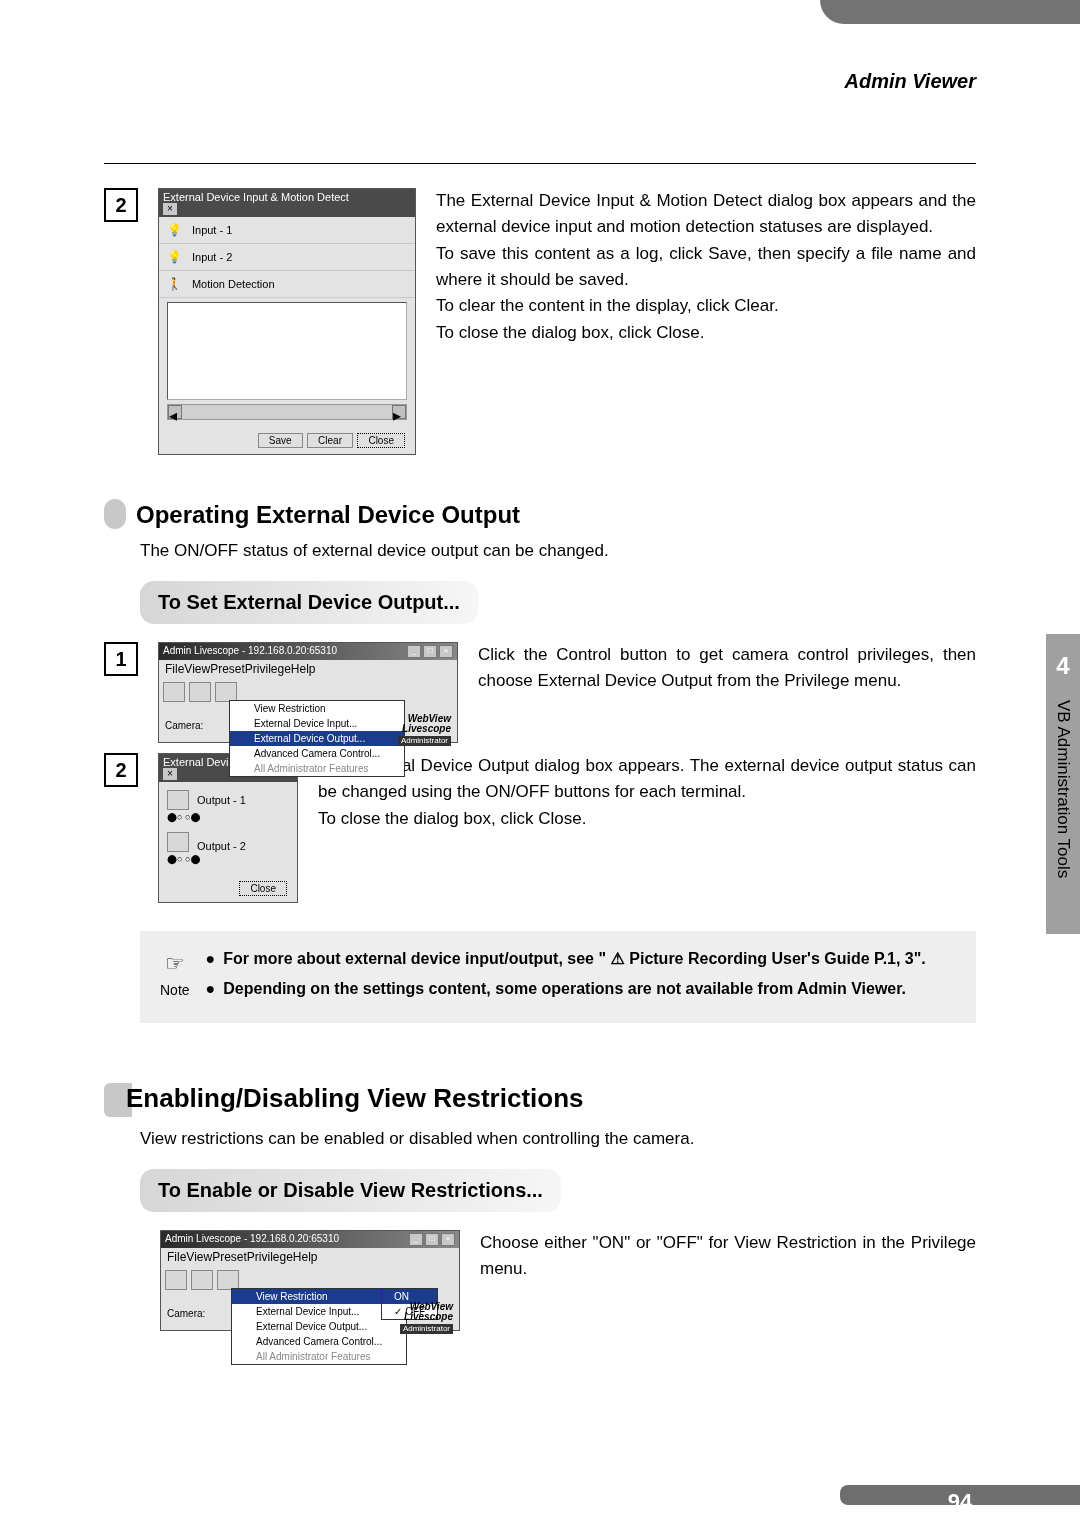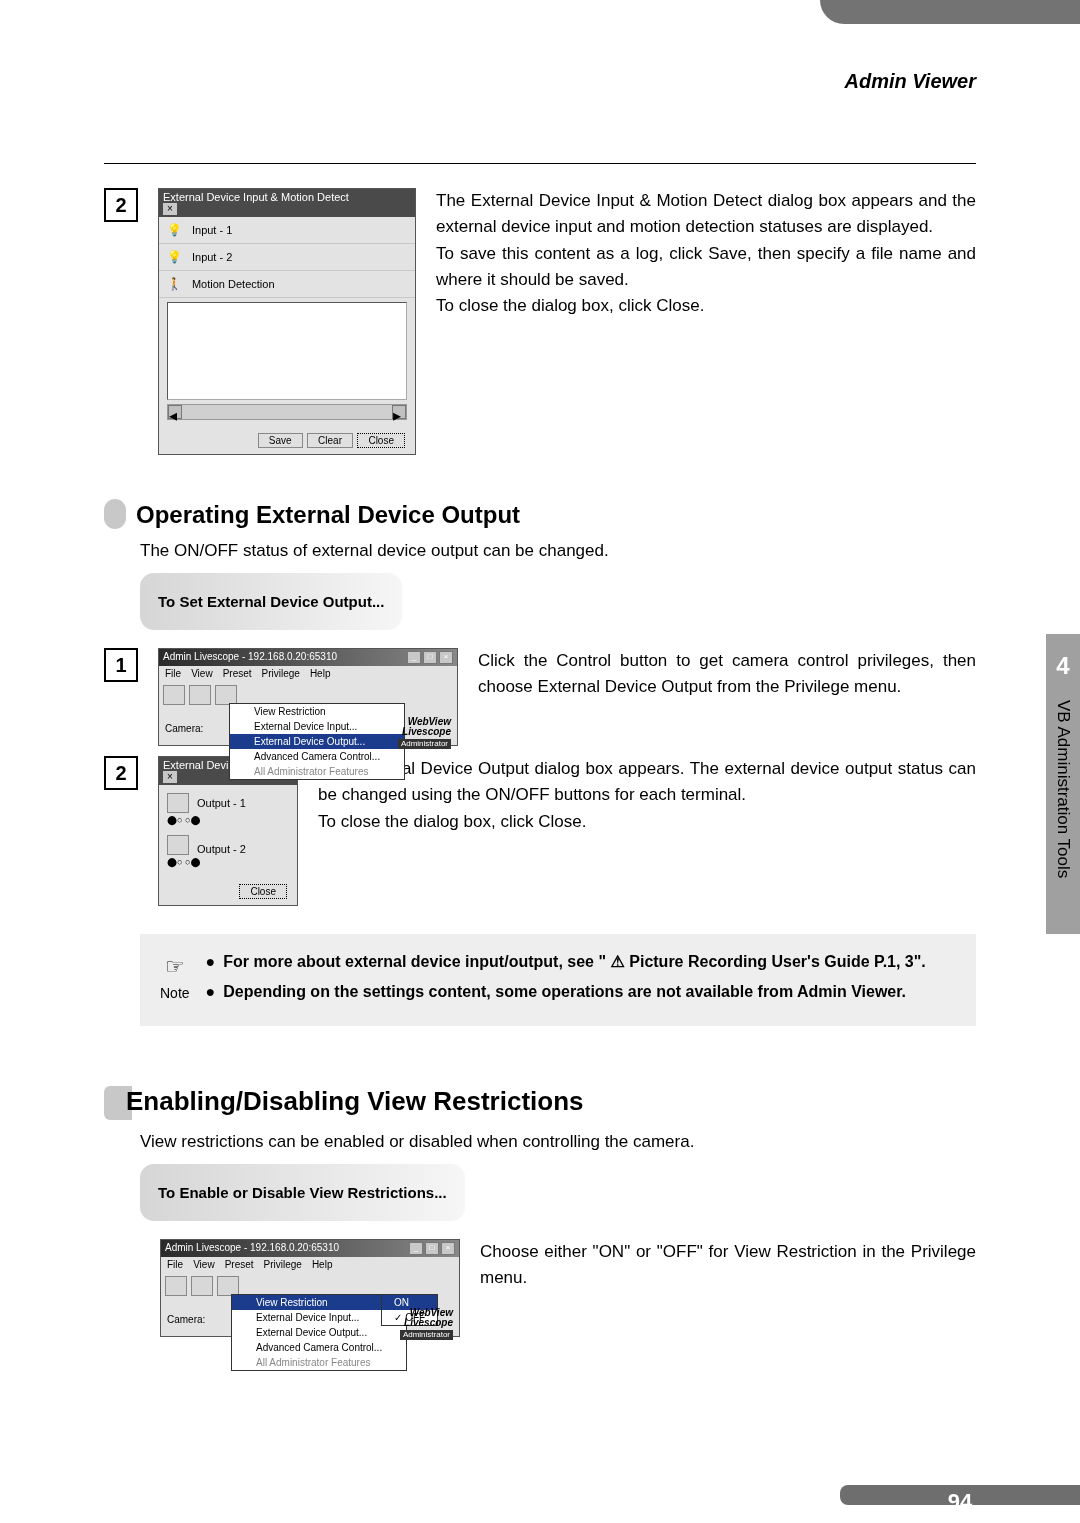--- a/index.html
+++ b/index.html
@@ -150,24 +150,24 @@
     font-weight: bold;
   }
   .intro {
     margin: 12px 0 0 36px;
     font-size: 17px;
   }
   .sub-pill {
     display: inline-block;
     background: linear-gradient(to right, #d6d6d6, #f6f6f6);
     border-radius: 14px;
-    padding: 20px 18px;
-    font-size: 15px;
+    padding: 10px 18px;
+    font-size: 20px;
     font-weight: bold;
-    margin: 12px 0 8px 36px;
+    margin: 20px 0 8px 36px;
   }
   .note-box {
     margin: 28px 0 0 36px;
     background: #eeeeee;
     padding: 16px 20px;
     display: flex;
     gap: 16px;
     font-size: 16px;
     line-height: 1.5;
   }
@@ -194,25 +194,24 @@
   }
   .liv-title {
     background: linear-gradient(to right,#2a2a2a,#888);
     color: #fff;
     font-size: 10px;
     display: flex;
     justify-content: space-between;
     padding: 2px 4px;
   }
   .liv-menu {
-    font-size: 10px;
+    font-size: 12px;
     padding: 2px 6px;
     background: #e3e3e3;
     display: flex;
-    gap: 10px;
   }
   .liv-body {
     position: relative;
     height: 64px;
   }
   .liv-toolbar {
     display:flex; gap:4px; padding:4px; background:#e3e3e3;
   }
   .tbtn { width:20px; height:18px; border:1px solid #888; background:#d8d8d8; }
   .sub-menu {
@@ -315,20 +314,21 @@
             <button class="mini-btn">Save</button>
             <button class="mini-btn">Clear</button>
             <button class="mini-btn" style="border:1px dotted #000;">Close</button>
           </div>
         </div>
       </div>
 
       <div class="prose">
         <div>The External Device Input &amp; Motion Detect dialog box appears and the external device input and motion detection statuses are displayed.</div>
         <div>To save this content as a log, click Save, then specify a file name and where it should be saved.</div>
+        <div>To clear the content in the display, click Clear.</div>
         <div>To close the dialog box, click Close.</div>
       </div>
     </div>
 
     
     <div class="section-head">
       <div class="bullet"></div>
       <h2>Operating External Device Output</h2>
     </div>
     <div class="intro">The ON/OFF status of external device output can be changed.</div>

